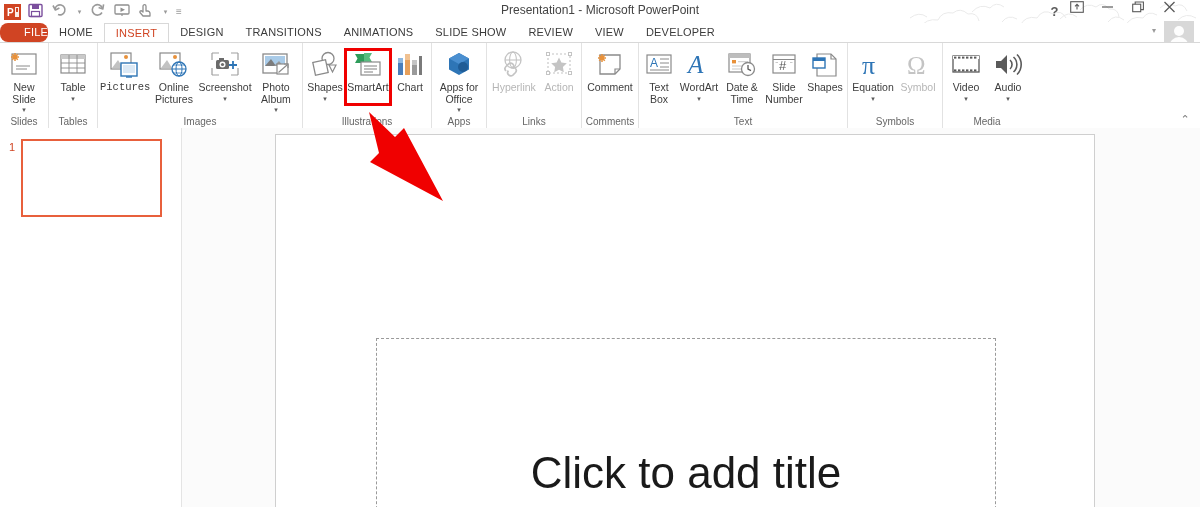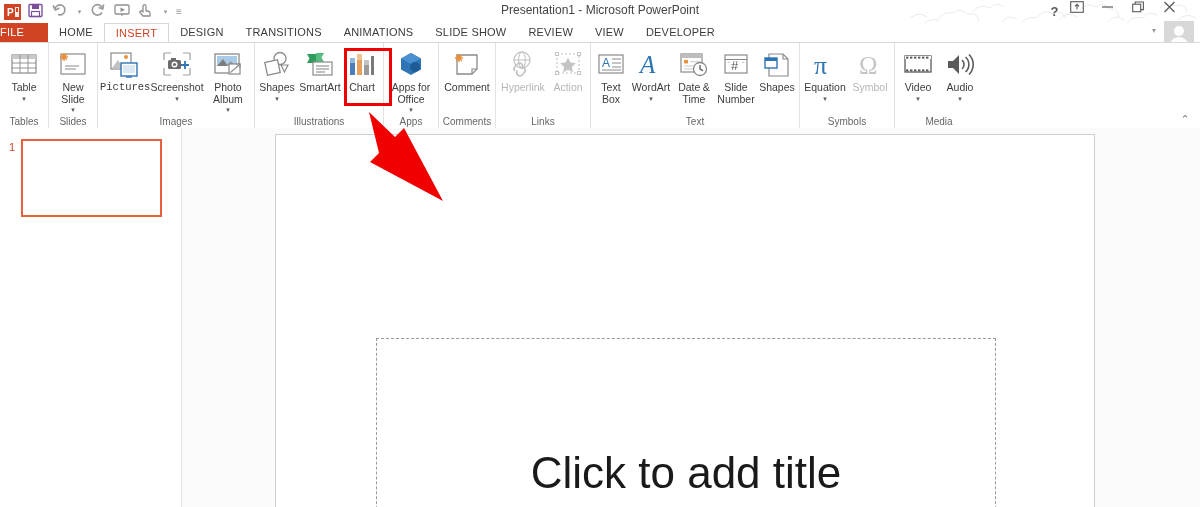--- a/index.html
+++ b/index.html
@@ -111,22 +111,23 @@
     background: #ffffff;
   }
   .tab-file {
     position: absolute;
     left: 0; top: 0;
     width: 48px; height: 19px;
     background: #d04423;
     color: #fff;
     font-size: 11px;
     line-height: 19px;
-    text-align: left;
+    text-align: right;
     letter-spacing: 0.2px;
+    border-radius: 8px;
   }
   .tabs {
     position: absolute;
     left: 48px; top: 0;
     height: 19px;
     display: flex;
     align-items: stretch;
   }
   .tab {
     padding: 0 11px;
@@ -464,65 +465,80 @@
     <div class="avatar"></div>
   </div>
 
   <div class="ribbon">
     <div class="groups" id="groups-host">
         <div class="group">
           <div class="group-items">
             <div class="btn" style="width: 44px;">
               <div class="ico">
                 <svg width="32" height="30" viewBox="0 0 32 30">
+                  <rect x="4" y="4" width="24" height="20" fill="#fff" stroke="#8a8a8a" stroke-width="1.2"></rect>
+                  <line x1="8" y1="16" x2="22" y2="16" stroke="#8a8a8a" stroke-width="1"></line>
+                  <line x1="8" y1="19" x2="19" y2="19" stroke="#8a8a8a" stroke-width="1"></line>
+                  <path d="M7 3 L7 11 M3 7 L11 7 M4.2 4.2 L9.8 9.8 M9.8 4.2 L4.2 9.8" stroke="#e8913a" stroke-width="1.5"></path>
+                </svg>
+              </div>
+              <div class="lbl">New Slide</div>
+              <div class="caret">▾</div>
+            </div>
+          </div>
+          <div class="group-label">Slides</div>
+        </div>
+        <div class="group">
+          <div class="group-items">
+            <div class="btn" style="width: 44px;">
+              <div class="ico">
+                <svg width="32" height="30" viewBox="0 0 32 30">
                   <rect x="4" y="5" width="24" height="18" fill="#fff" stroke="#8a8a8a" stroke-width="1.2"></rect>
                   <rect x="4" y="5" width="24" height="4" fill="#c9c9c9"></rect>
                   <line x1="12" y1="5" x2="12" y2="23" stroke="#8a8a8a" stroke-width="0.9"></line>
                   <line x1="20" y1="5" x2="20" y2="23" stroke="#8a8a8a" stroke-width="0.9"></line>
                   <line x1="4" y1="13" x2="28" y2="13" stroke="#8a8a8a" stroke-width="0.9"></line>
                   <line x1="4" y1="18" x2="28" y2="18" stroke="#8a8a8a" stroke-width="0.9"></line>
                 </svg>
               </div>
               <div class="lbl">Table</div>
               <div class="caret">▾</div>
             </div>
           </div>
           <div class="group-label">Tables</div>
         </div>
         <div class="group">
           <div class="group-items">
-            <div class="btn" style="width: 44px;">
-              <div class="ico">
-                <svg width="32" height="30" viewBox="0 0 32 30">
-                  <rect x="4" y="4" width="24" height="20" fill="#fff" stroke="#8a8a8a" stroke-width="1.2"></rect>
-                  <line x1="8" y1="16" x2="22" y2="16" stroke="#8a8a8a" stroke-width="1"></line>
-                  <line x1="8" y1="19" x2="19" y2="19" stroke="#8a8a8a" stroke-width="1"></line>
-                  <path d="M7 3 L7 11 M3 7 L11 7 M4.2 4.2 L9.8 9.8 M9.8 4.2 L4.2 9.8" stroke="#e8913a" stroke-width="1.5"></path>
-                </svg>
-              </div>
-              <div class="lbl">New Slide</div>
-              <div class="caret">▾</div>
-            </div>
-          </div>
-          <div class="group-label">Slides</div>
-        </div>
-        <div class="group">
-          <div class="group-items">
             <div class="btn" style="width: 50px; font-family: Liberation Mono, monospace;">
               <div class="ico">
                 <svg width="32" height="30" viewBox="0 0 32 30">
                   <rect x="2" y="3" width="20" height="16" fill="#fff" stroke="#8a8a8a" stroke-width="1.2"></rect>
                   <circle cx="17" cy="7" r="2" fill="#e8913a"></circle>
                   <path d="M3 18 L9 10 L14 18 Z" fill="#c2c2c2"></path>
                   <rect x="12" y="13" width="16" height="13" fill="#fff" stroke="#2e75b6" stroke-width="1.4"></rect>
                   <rect x="14" y="15" width="12" height="8" fill="#dce9f5"></rect>
                   <line x1="17" y1="27" x2="23" y2="27" stroke="#2e75b6" stroke-width="1.4"></line>
                 </svg>
               </div>
               <div class="lbl">Pictures</div>
+            </div>
+            <div class="btn" style="width: 48px;">
+              <div class="ico">
+                <svg width="32" height="30" viewBox="0 0 32 30">
+                  <rect x="2" y="3" width="20" height="16" fill="#fff" stroke="#8a8a8a" stroke-width="1.2"></rect>
+                  <circle cx="17" cy="7" r="2" fill="#e8913a"></circle>
+                  <path d="M3 18 L9 10 L14 18 Z" fill="#c2c2c2"></path>
+                  <circle cx="21" cy="19" r="7" fill="#fff" stroke="#2e75b6" stroke-width="1.3"></circle>
+                  <ellipse cx="21" cy="19" rx="3" ry="7" fill="none" stroke="#2e75b6" stroke-width="1"></ellipse>
+                  <line x1="14" y1="19" x2="28" y2="19" stroke="#2e75b6" stroke-width="1"></line>
+                  <line x1="15.2" y1="15" x2="26.8" y2="15" stroke="#2e75b6" stroke-width="0.8"></line>
+                  <line x1="15.2" y1="23" x2="26.8" y2="23" stroke="#2e75b6" stroke-width="0.8"></line>
+                </svg>
+              </div>
+              <div class="lbl">Online Pictures</div>
             </div>
             <div class="btn" style="width: 54px;">
               <div class="ico">
                 <svg width="32" height="30" viewBox="0 0 32 30">
                   <path d="M3 3 H10 M3 3 V10 M29 3 H22 M29 3 V10 M3 25 V18 M3 25 H10 M29 25 V18 M29 25 H22" fill="none" stroke="#9f9f9f" stroke-width="1.2" stroke-dasharray="0"></path>
                   <rect x="7" y="10" width="13" height="9" rx="1.5" fill="#6b6b6b"></rect>
                   <rect x="10" y="8" width="5" height="2.5" fill="#6b6b6b"></rect>
                   <circle cx="13.5" cy="14.5" r="3" fill="#fff"></circle>
                   <circle cx="13.5" cy="14.5" r="1.6" fill="#6b6b6b"></circle>
                   <path d="M24 11 V19 M20 15 H28" stroke="#2e75b6" stroke-width="1.8"></path>
@@ -603,35 +619,20 @@
                 </svg>
               </div>
               <div class="lbl">Apps for Office</div>
               <div class="caret">▾</div>
             </div>
           </div>
           <div class="group-label">Apps</div>
         </div>
         <div class="group">
           <div class="group-items">
-            <div class="btn" style="width: 52px;">
-              <div class="ico">
-                <svg width="32" height="30" viewBox="0 0 32 30">
-                  <path d="M6 5 H26 V19 L21 24 H6 Z" fill="#fff" stroke="#8a8a8a" stroke-width="1.3"></path>
-                  <path d="M21 24 V19 H26" fill="none" stroke="#8a8a8a" stroke-width="1.2"></path>
-                  <path d="M8 4 L8 12 M4 8 L12 8 M5.2 5.2 L10.8 10.8 M10.8 5.2 L5.2 10.8" stroke="#e8913a" stroke-width="1.5"></path>
-                </svg>
-              </div>
-              <div class="lbl">Comment</div>
-            </div>
-          </div>
-          <div class="group-label">Comments</div>
-        </div>
-        <div class="group">
-          <div class="group-items">
             <div class="btn disabled" style="width: 50px;">
               <div class="ico">
                 <svg width="32" height="30" viewBox="0 0 32 30">
                   <circle cx="15" cy="10" r="8" fill="none" stroke="#c4c4c4" stroke-width="1.3"></circle>
                   <ellipse cx="15" cy="10" rx="3.4" ry="8" fill="none" stroke="#c4c4c4" stroke-width="1.1"></ellipse>
                   <line x1="7" y1="10" x2="23" y2="10" stroke="#c4c4c4" stroke-width="1.1"></line>
                   <path d="M8 21 a3.2 3.2 0 0 1 0 -4.5 l2.6 -2.6 a3.2 3.2 0 0 1 4.5 4.5" fill="none" stroke="#c4c4c4" stroke-width="1.7"></path>
                   <path d="M13 18 a3.2 3.2 0 0 1 4.5 4.5 l-2.6 2.6 a3.2 3.2 0 0 1 -4.5 -4.5" fill="none" stroke="#c4c4c4" stroke-width="1.7"></path>
                 </svg>
               </div>
@@ -645,20 +646,35 @@
                   <rect x="3.5" y="2.5" width="3" height="3" fill="#fff" stroke="#c4c4c4" stroke-width="1"></rect>
                   <rect x="25.5" y="2.5" width="3" height="3" fill="#fff" stroke="#c4c4c4" stroke-width="1"></rect>
                   <rect x="3.5" y="21.5" width="3" height="3" fill="#fff" stroke="#c4c4c4" stroke-width="1"></rect>
                   <rect x="25.5" y="21.5" width="3" height="3" fill="#fff" stroke="#c4c4c4" stroke-width="1"></rect>
                 </svg>
               </div>
               <div class="lbl">Action</div>
             </div>
           </div>
           <div class="group-label">Links</div>
+        </div>
+        <div class="group">
+          <div class="group-items">
+            <div class="btn" style="width: 52px;">
+              <div class="ico">
+                <svg width="32" height="30" viewBox="0 0 32 30">
+                  <path d="M6 5 H26 V19 L21 24 H6 Z" fill="#fff" stroke="#8a8a8a" stroke-width="1.3"></path>
+                  <path d="M21 24 V19 H26" fill="none" stroke="#8a8a8a" stroke-width="1.2"></path>
+                  <path d="M8 4 L8 12 M4 8 L12 8 M5.2 5.2 L10.8 10.8 M10.8 5.2 L5.2 10.8" stroke="#e8913a" stroke-width="1.5"></path>
+                </svg>
+              </div>
+              <div class="lbl">Comment</div>
+            </div>
+          </div>
+          <div class="group-label">Comments</div>
         </div>
         <div class="group">
           <div class="group-items">
             <div class="btn" style="width: 36px;">
               <div class="ico">
                 <svg width="32" height="30" viewBox="0 0 32 30">
                   <rect x="4" y="5" width="24" height="18" fill="#fff" stroke="#8a8a8a" stroke-width="1.2"></rect>
                   <text x="7" y="17" font-size="12" font-family="Liberation Sans, sans-serif" fill="#2e75b6">A</text>
                   <line x1="17" y1="9" x2="26" y2="9" stroke="#8a8a8a" stroke-width="1"></line>
                   <line x1="17" y1="13" x2="26" y2="13" stroke="#8a8a8a" stroke-width="1"></line>

